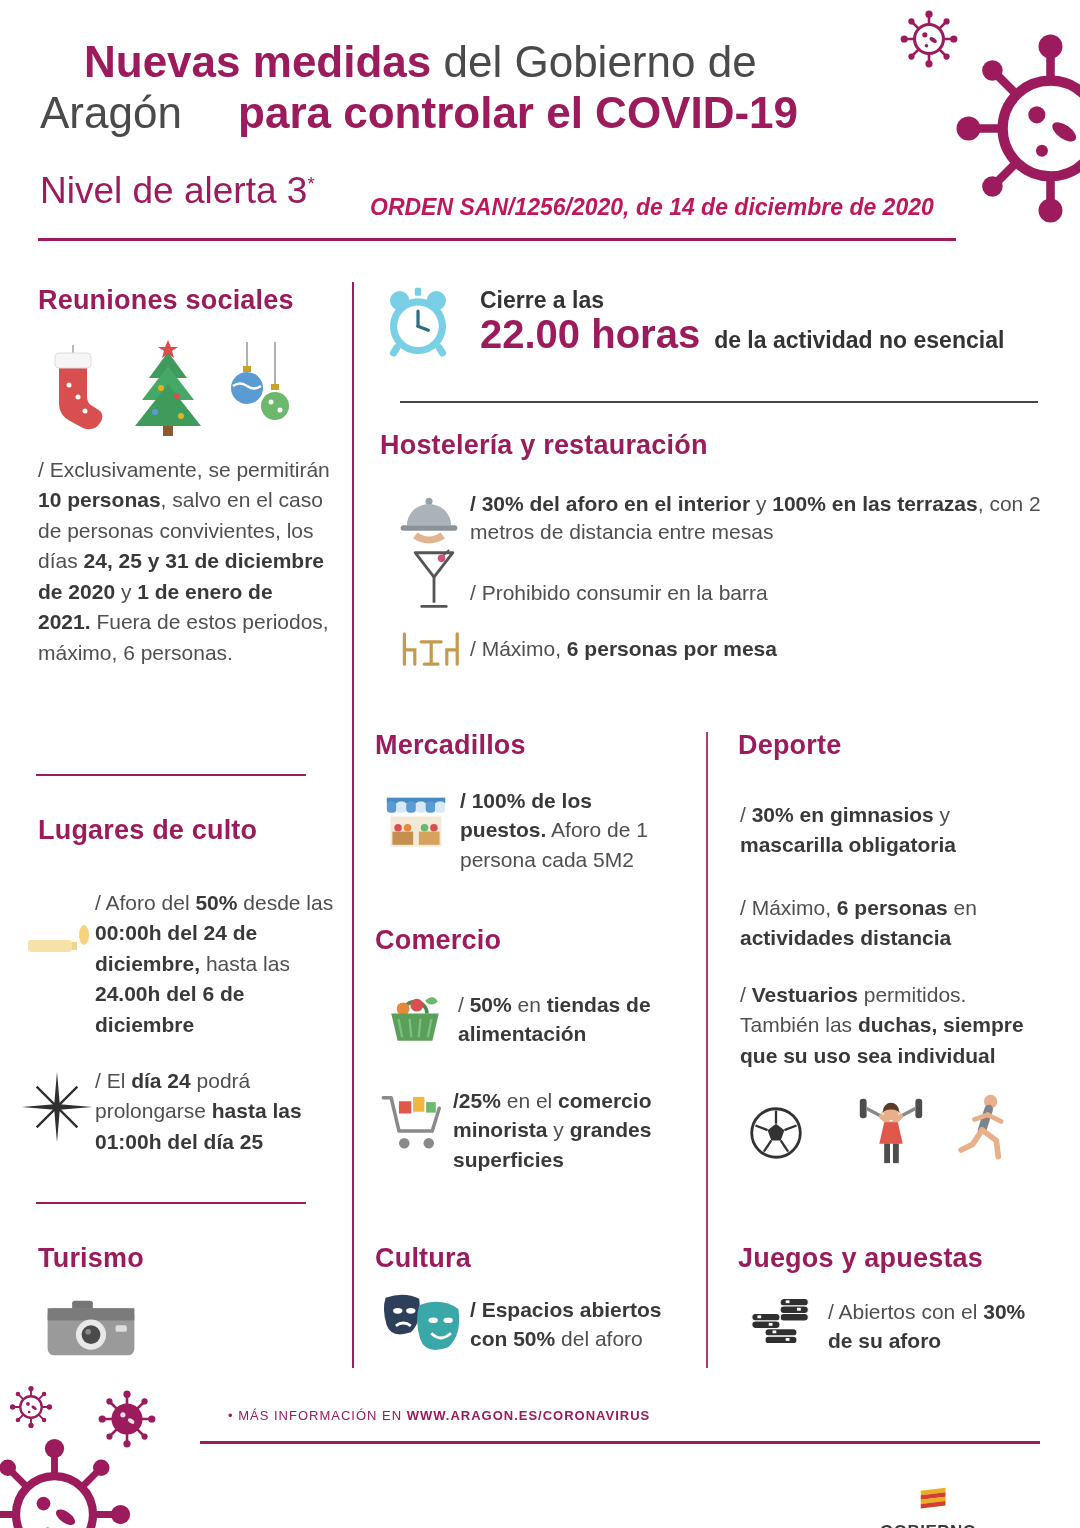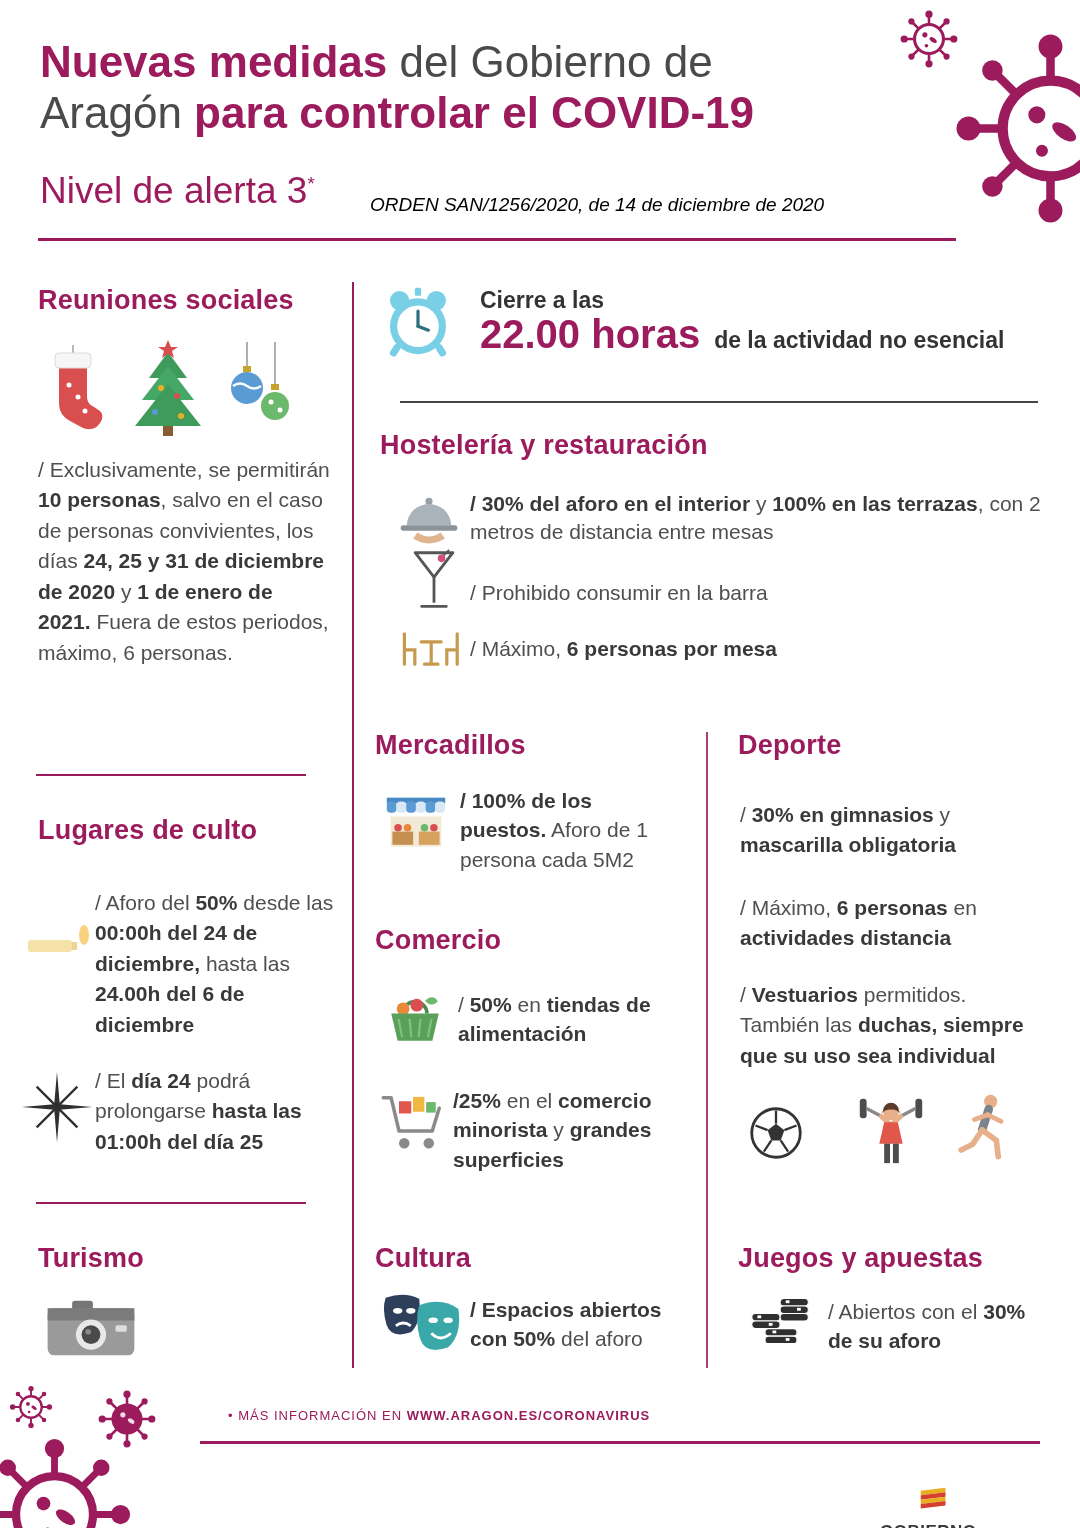--- a/index.html
+++ b/index.html
@@ -4,25 +4,25 @@
 <style>
   :root { --accent:#9b1b5c; }
   * { margin:0; padding:0; box-sizing:border-box; }
   html,body { background:#e9e9e9; }
   body { font-family:"Liberation Sans", sans-serif; }
   .page { position:relative; width:1080px; height:1528px; background:#ffffff; overflow:hidden; margin:0 auto; }
   .abs { position:absolute; }
   .title { font-size:44px; line-height:1.16; color:#4a4a4a; font-weight:400; }
   .title .b.accent, .title .accent { font-weight:700; }
   .alert { font-size:37px; color:var(--accent); font-weight:400; }
-  .order { font-size:19px; font-style:italic; font-weight:400; color:#000000; }
+  .order { font-size:23px; font-style:italic; font-weight:700; color:#be185d; }
   .sec-title { font-size:27px; font-weight:700; color:var(--accent); letter-spacing:.2px; }
   .body-text { font-size:21px; color:#4f4f4f; line-height:1.45; }
   .b { font-weight:700; color:#393939; }
-  .accent { color:var(--accent); }
+  .accent { color:var(--accent);margin-left:44px; }
   .sup { vertical-align:super; font-size:50%; }
   .hr { background:var(--accent); }
   .hr-dark { background:#454545; }
   .vr { background:var(--accent); }
   .closure-intro { font-size:23px; font-weight:700; color:#333; }
   .closure-row { display:flex; align-items:baseline; gap:14px; }
   .closure-time { font-size:40px; font-weight:700; color:var(--accent); }
   .closure-scope { font-size:23px; font-weight:700; color:#333; }
   .footer-info { font-size:13px; letter-spacing:1px; color:var(--accent); }
   .footer-info .b { color:var(--accent); }

